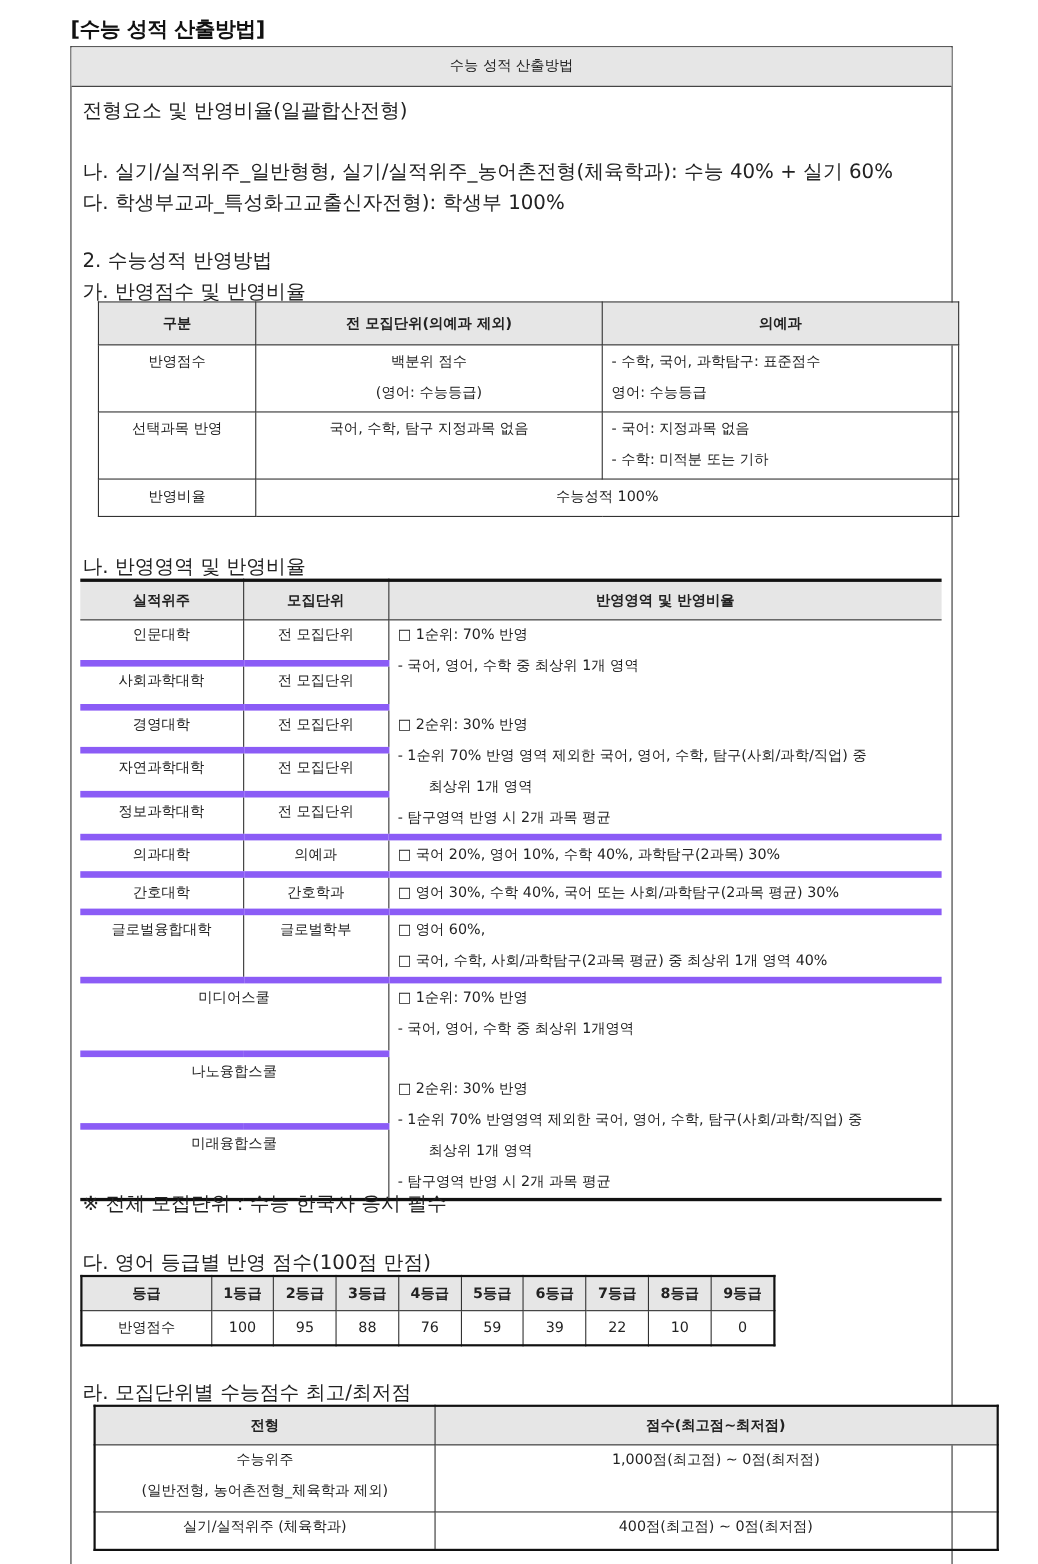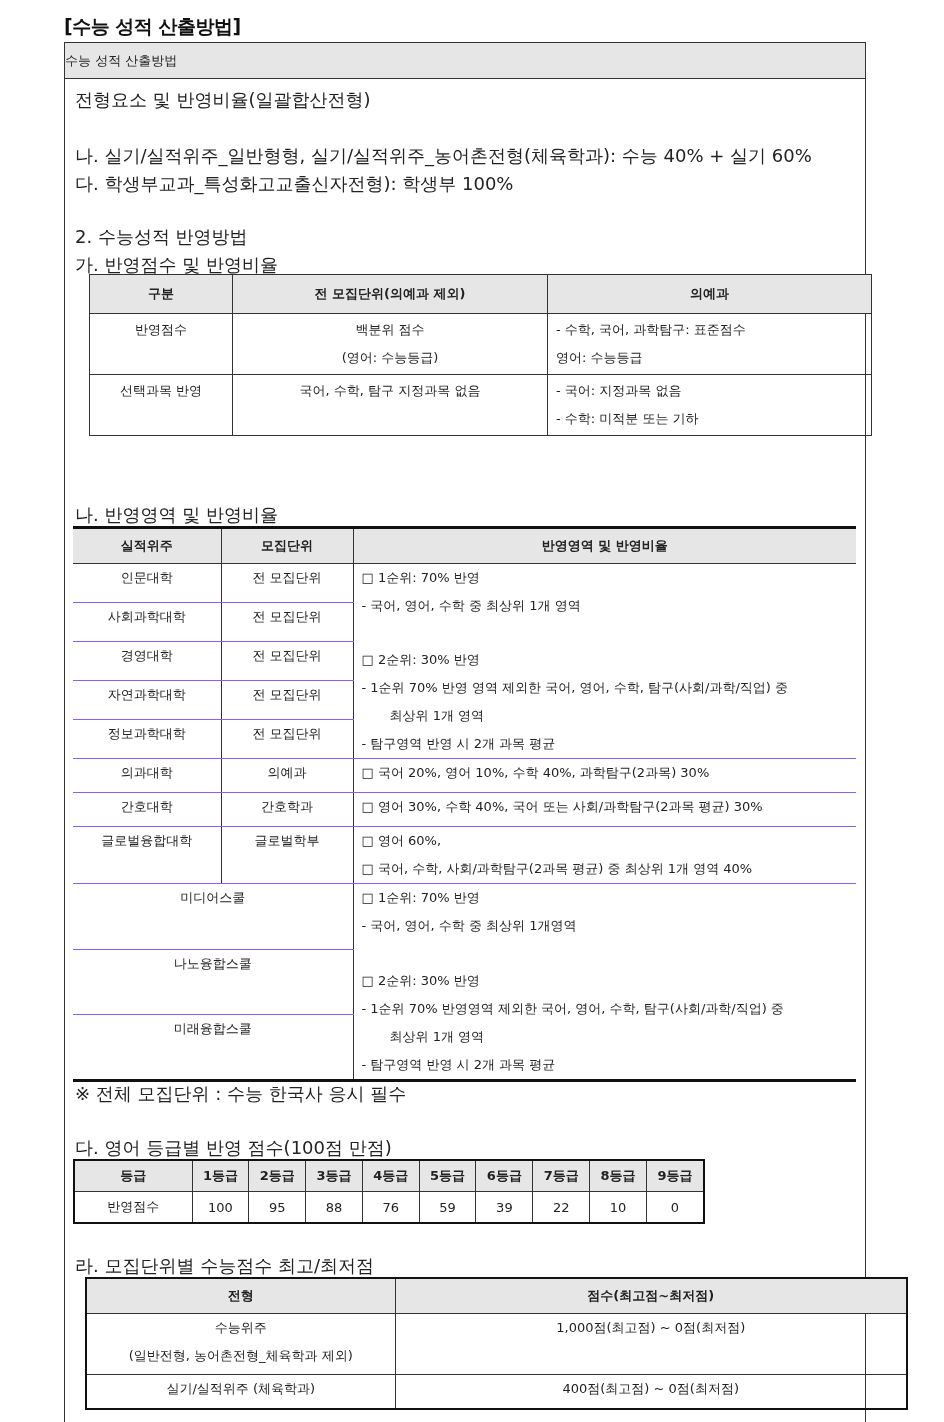--- a/index.html
+++ b/index.html
@@ -1,36 +1,36 @@
 <!DOCTYPE html>
 <html><head>
 <meta charset="utf-8">
 <style>
   html, body { margin:0; padding:0; background:#ffffff; }
   body { width:944px; height:1422px; position:relative; overflow:hidden;
          font-family:"DejaVu Sans","Liberation Sans",sans-serif; color:#222; font-size:13px; }
   .page-title { position:absolute; left:64px; top:14px; font-size:19px; font-weight:bold; color:#111; letter-spacing:-0.5px; }
   .frame { position:absolute; left:64px; top:42px; width:800px; height:1400px; border:1px solid #333; border-bottom:none; }
-  .frame-head { height:35px; background:#e6e6e6; border-bottom:1px solid #333; line-height:35px; font-size:13px; }
+  .frame-head { height:35px; background:#e6e6e6; border-bottom:1px solid #333; text-align:center; line-height:35px; font-size:13px; }
   .line { position:absolute; left:10px; font-size:18px; white-space:nowrap; }
   table { border-collapse:collapse; position:absolute; font-size:13px; }
   td, th { padding:0; font-weight:normal; }
 
   
   .t1 { left:24px; top:231px; width:783px; border:1px solid #333; }
   .t1 th { background:#e6e6e6; height:38px; border:1px solid #333; font-weight:bold; text-align:center; }
   .t1 td { border:1px solid #333; vertical-align:top; line-height:28px; padding-top:2px; }
   .c { text-align:center; }
   .l { text-align:left; padding-left:8px !important; }
 
   
   .t2 { left:8px; top:483px; width:783px; border-top:3px solid #111; border-bottom:3px solid #111; }
   .t2 th { background:#e6e6e6; height:34px; border-bottom:1px solid #333; border-right:1px solid #333; font-weight:bold; text-align:center; }
   .t2 th:last-child { border-right:none; }
-  .t2 td { border-bottom:1px solid #8b5cf6; border-right:1px solid #333; vertical-align:top; line-height:28px; }
+  .t2 td { border-bottom:6px solid #8b5cf6; border-right:1px solid #333; vertical-align:top; line-height:28px; }
   .t2 td.last { border-right:none; }
   .t2 td.nb { border-bottom:none; }
   .t2 .rh { height:38px; }
   .t2 .body-cell { padding-left:8px; }
   .indent { padding-left:28px; display:block; }
 
   
   .t3 { left:8px; top:1116px; width:632px; border:2px solid #111; }
   .t3 th { background:#e6e6e6; height:30px; border:1px solid #333; font-weight:bold; text-align:center; }
   .t3 td { height:30px; border:1px solid #333; text-align:center; }
@@ -78,20 +78,24 @@
         <div>영어: 수능등급</div>
       </td>
     </tr>
     <tr style="height:61px">
       <td class="c">선택과목 반영</td>
       <td class="c">국어, 수학, 탐구 지정과목 없음</td>
       <td class="l">
         <div>- 국어: 지정과목 없음</div>
         <div>- 수학: 미적분 또는 기하</div>
       </td>
+    </tr>
+    <tr style="height:34px">
+      <td class="c">반영비율</td>
+      <td class="c" colspan="2">수능성적 100%</td>
     </tr>
   </tbody>
     </table>
 
   <div class="line" style="top:460px">나. 반영영역 및 반영비율</div>
 
   <table class="t2">
     <colgroup>
         <col style="width:148px">
         <col style="width:132px">

